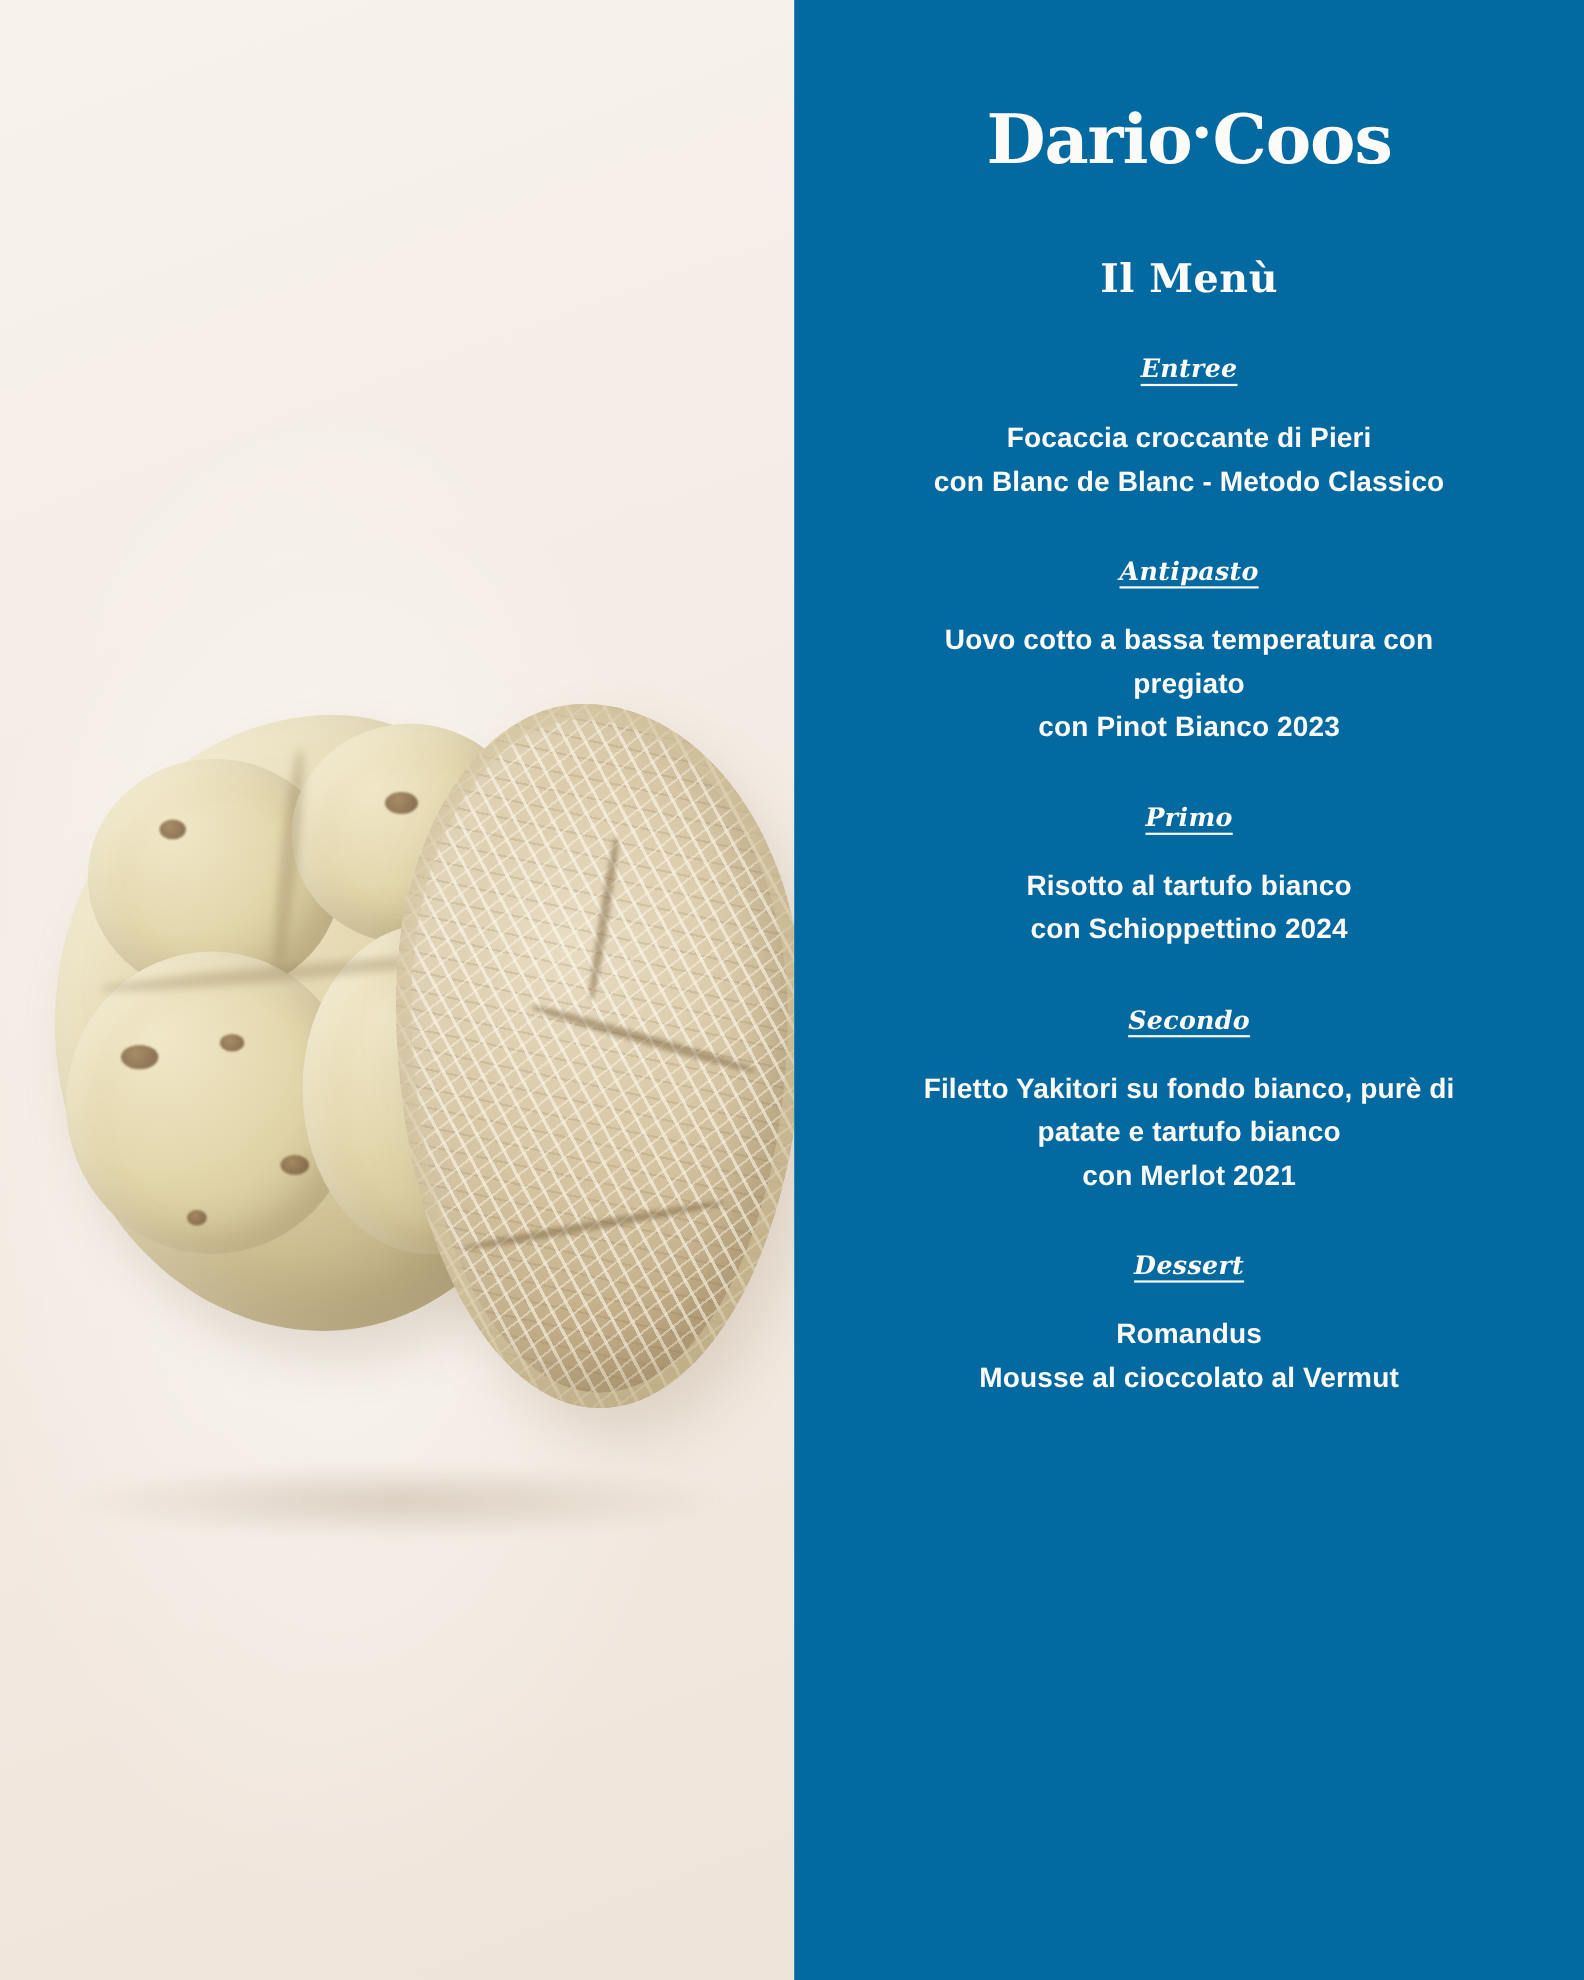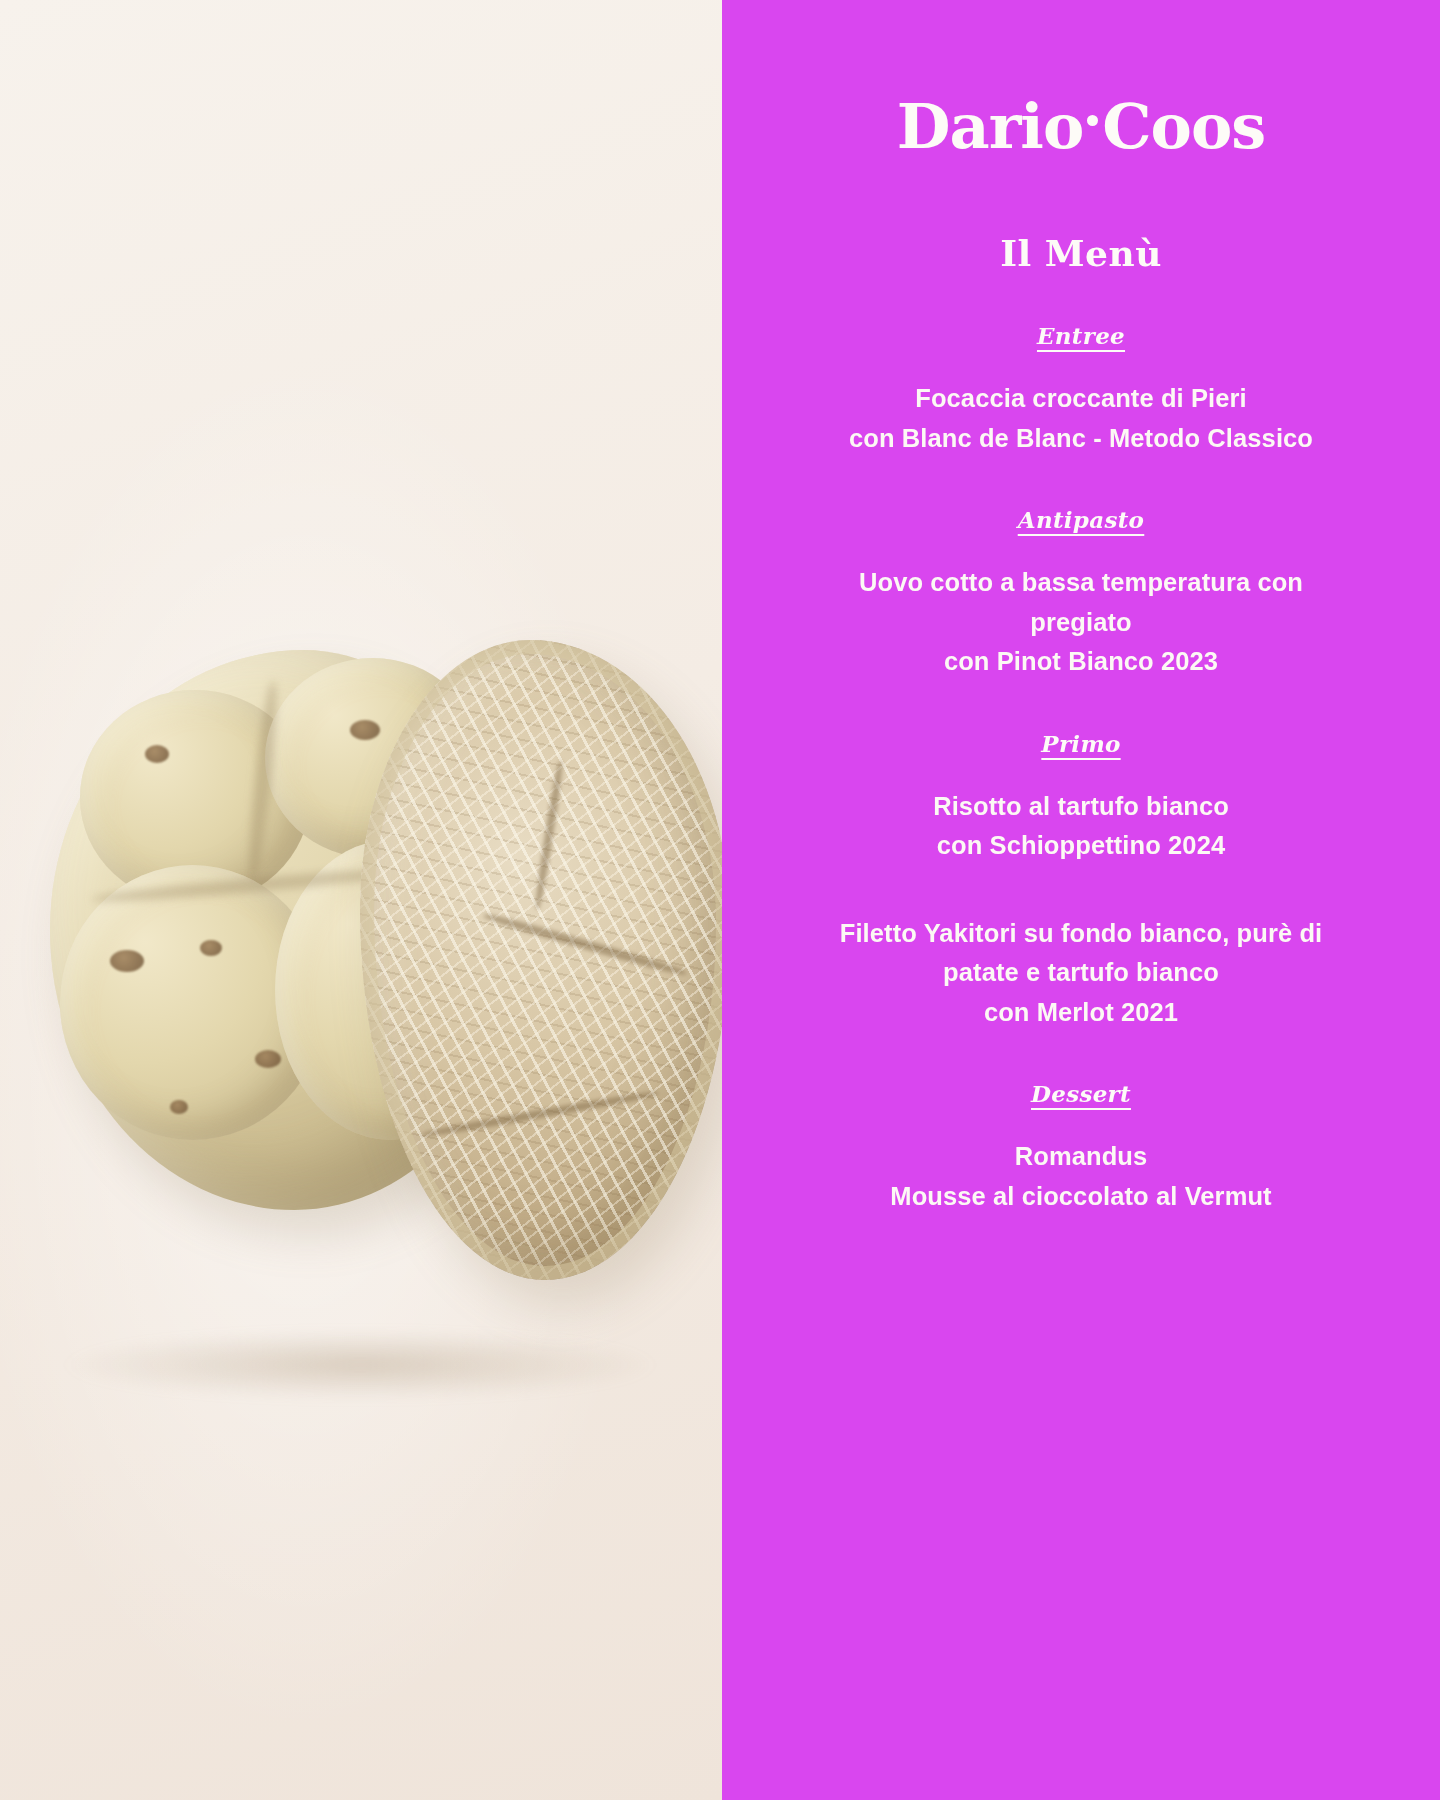--- a/index.html
+++ b/index.html
@@ -137,21 +137,21 @@
     height: 70px;
     background: radial-gradient(ellipse at center, rgba(168,146,116,0.35) 0%, rgba(168,146,116,0.0) 70%);
     filter: blur(6px);
   }
 
   
   .menu-panel {
     position: relative;
     width: 718px;
     height: 1800px;
-    background: #d946ef;
+    background: #0369a1;
     color: #fdfbf7;
     padding: 0 58px;
     text-align: center;
   }
 
   .brand {
     margin-top: 96px;
     font-family: "DejaVu Serif", serif;
     font-weight: 700;
     font-size: 62px;
@@ -269,20 +269,21 @@
 
     <div class="course">
       <div class="course-heading">Primo </div>
       <div class="course-body">
         <span class="line">Risotto al tartufo bianco</span>
         <span class="pairing">con Schioppettino 2024</span>
       </div>
     </div>
 
     <div class="course">
+      <div class="course-heading">Secondo </div>
       <div class="course-body">
         <span class="line">Filetto Yakitori su fondo bianco, purè di</span>
         <span class="line">patate e tartufo bianco</span>
         <span class="pairing">con Merlot 2021</span>
       </div>
     </div>
 
     <div class="course">
       <div class="course-heading">Dessert</div>
       <div class="course-body">

